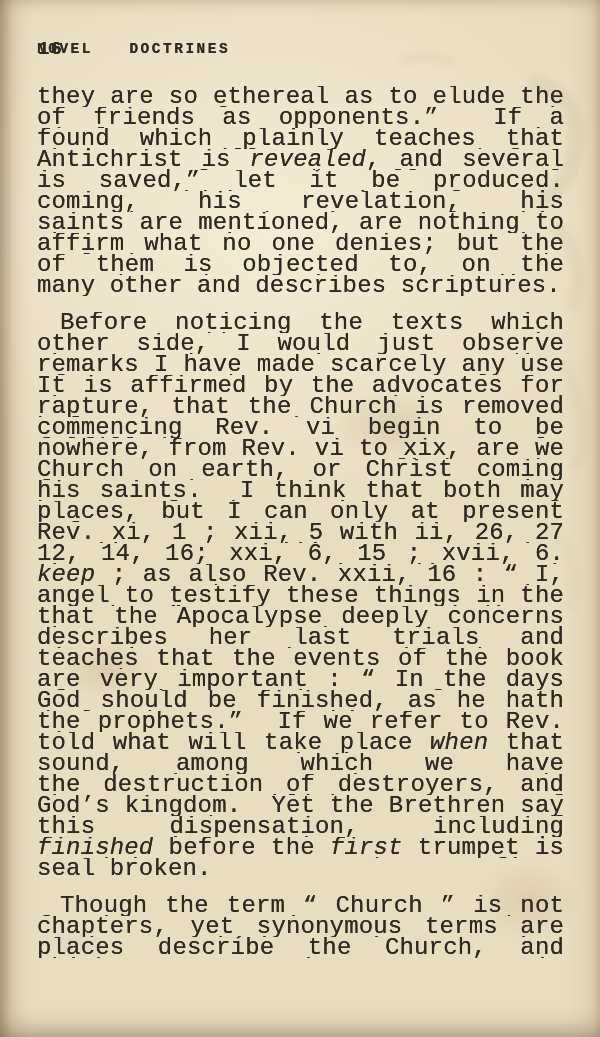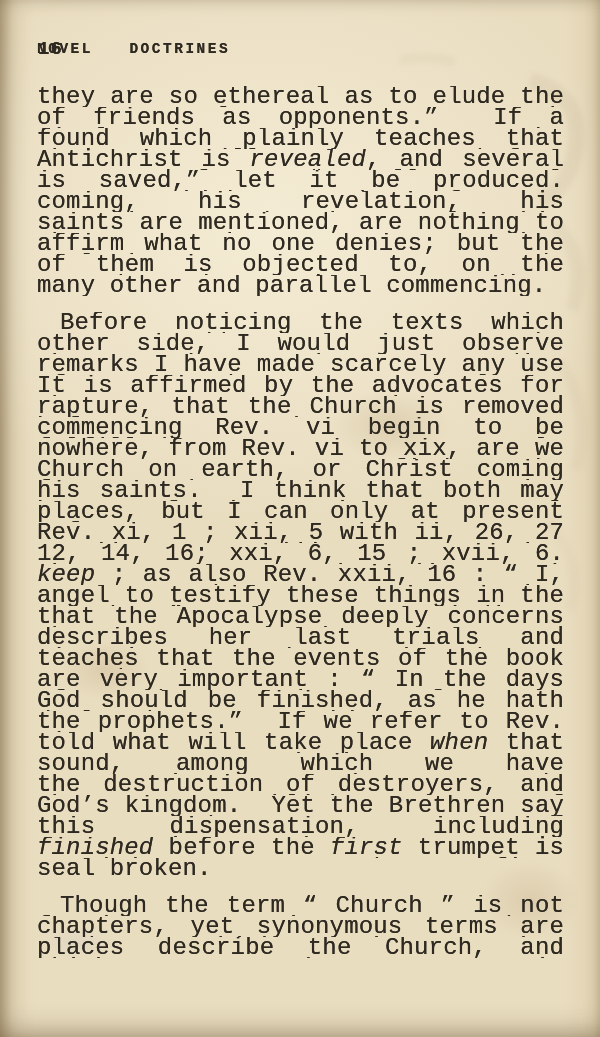--- a/index.html
+++ b/index.html
@@ -94,21 +94,21 @@
   <div class="body-text">
       <div class="line"><span>they are so ethereal as to elude the grasp almost as much</span></div>
       <div class="line"><span>of friends as opponents.”  If a single passage can be</span></div>
       <div class="line"><span>found which plainly teaches that Christ will come before</span></div>
       <div class="line"><span>Antichrist is </span><span class="it">revealed</span><span>, and several years before “ all Israel</span></div>
       <div class="line"><span>is saved,” let it be produced.  Texts which speak of his</span></div>
       <div class="line"><span>coming, his revelation, his appearing, and when only his</span></div>
       <div class="line"><span>saints are mentioned, are nothing to the point ; they</span></div>
       <div class="line"><span>affirm what no one denies; but the exclusive use made</span></div>
       <div class="line"><span>of them is objected to, on the ground that it contradicts</span></div>
-      <div class="line para-end"><span>many other and parallel commencing.</span></div>
+      <div class="line para-end"><span>many other and describes scriptures.</span></div>
       <div class="line indent"><span>Before noticing the texts which are adduced on the</span></div>
       <div class="line"><span>other side, I would just observe that in the preceding</span></div>
       <div class="line"><span>remarks I have made scarcely any use of the Apocalypse.</span></div>
       <div class="line"><span>It is affirmed by the advocates for the secret coming and</span></div>
       <div class="line"><span>rapture, that the Church is removed before the events</span></div>
       <div class="line"><span>commencing Rev. vi begin to be fulfilled, consequently</span></div>
       <div class="line"><span>nowhere, from Rev. vi to xix, are we to expect to find the</span></div>
       <div class="line"><span>Church on earth, or Christ coming from heaven to raise</span></div>
       <div class="line"><span>his saints.  I think that both may be found in several</span></div>
       <div class="line"><span>places, but I can only at present refer to some texts—</span></div>

